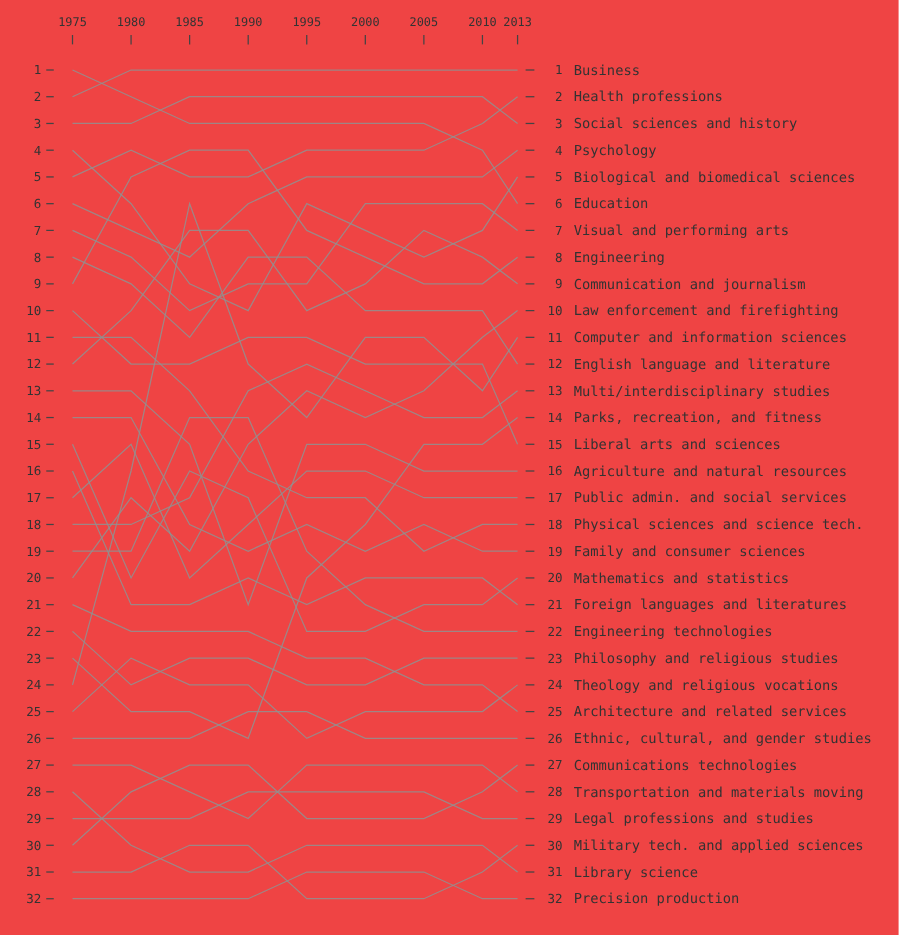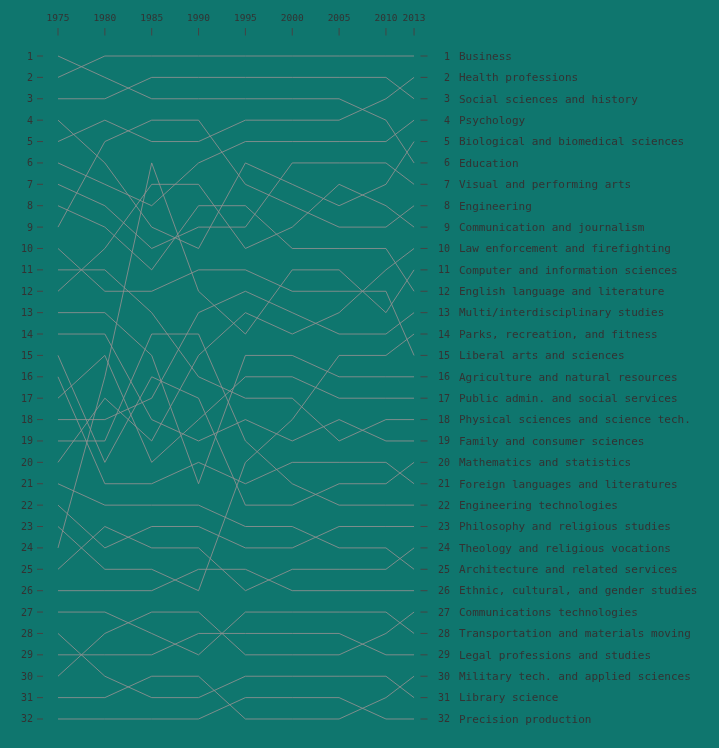--- a/index.html
+++ b/index.html
@@ -1,16 +1,16 @@
 <!DOCTYPE html>
 <html><head>
 <meta charset="utf-8">
 <style>
   html,body{margin:0;padding:0;background:#ffffff;}
-  .page{width:719px;height:748px;position:relative;background:#0f766e;overflow:hidden;
+  .page{width:719px;height:748px;position:relative;background:#ef4444;overflow:hidden;
         font-family:"DejaVu Sans Mono","Liberation Mono",monospace;}
   svg{display:block}
   svg text{font-family:"DejaVu Sans Mono","Liberation Mono",monospace;fill:#333;}
   .yr{font-size:9.5px;}
   .rk{font-size:10px;}
   .lbl{font-size:11px;}
 </style>
 </head>
 <body>
 

